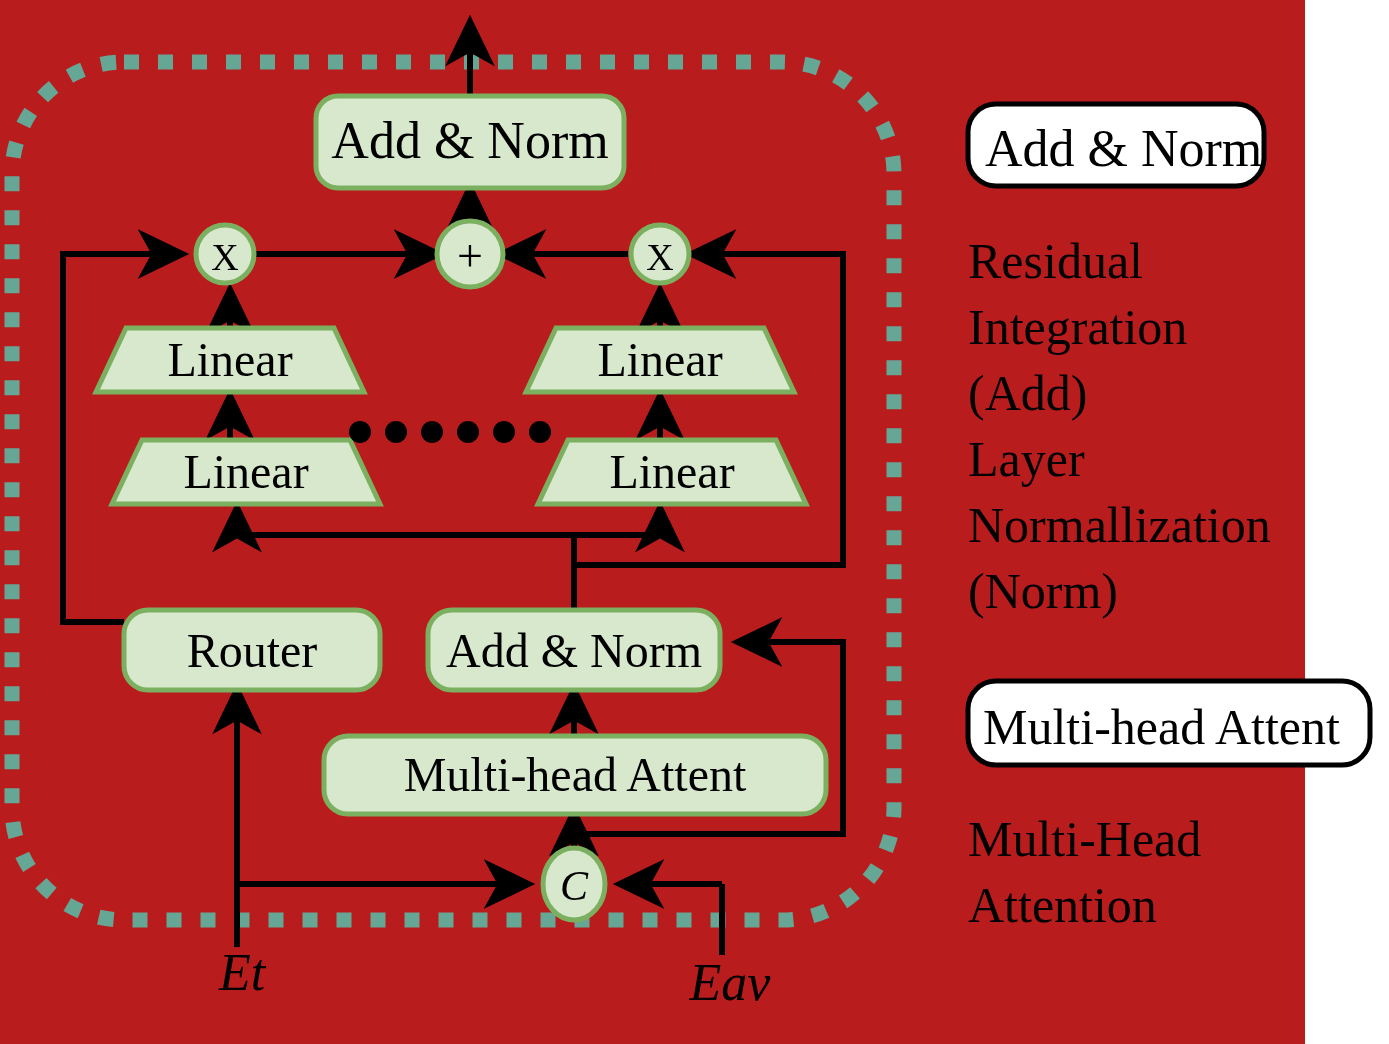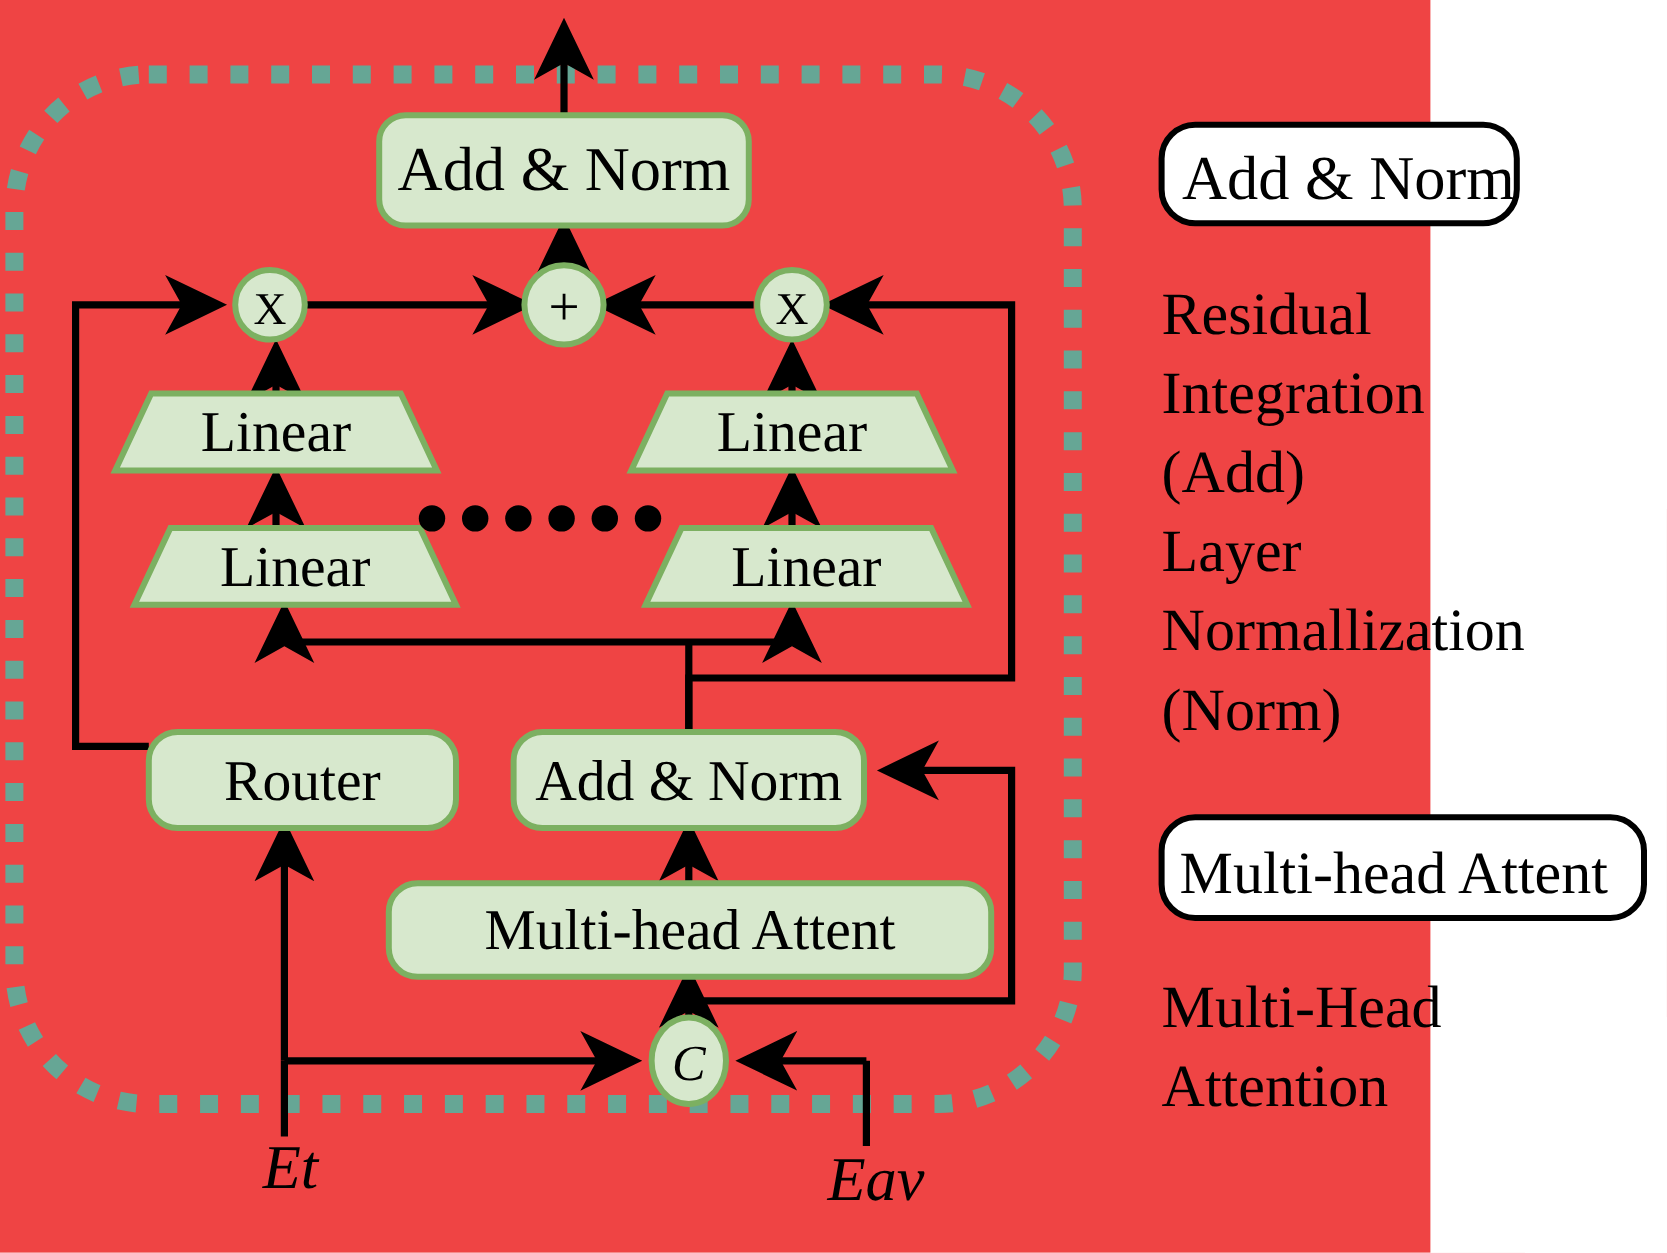--- a/index.html
+++ b/index.html
@@ -1,18 +1,18 @@
 <!DOCTYPE html>
 <html><head>
 <meta charset="utf-8">
 <style>
   html,body{margin:0;padding:0;background:#ffffff;}
   body{width:1389px;height:1044px;overflow:hidden;
        font-family:"Liberation Serif","DejaVu Serif",serif;}
-  #stage{position:relative;width:1192px;height:1044px;background:#ef4444;}
+  #stage{position:relative;width:1305px;height:1044px;background:#b91c1c;}
   svg{display:block;position:absolute;left:0;top:0;}
   .lbl{font-family:"Liberation Serif","DejaVu Serif",serif;fill:#000;}
 </style>
 </head>
 <body>
 
 <div id="stage">
 
   <svg width="1389" height="1044" viewBox="0 0 1389 1044">
 

